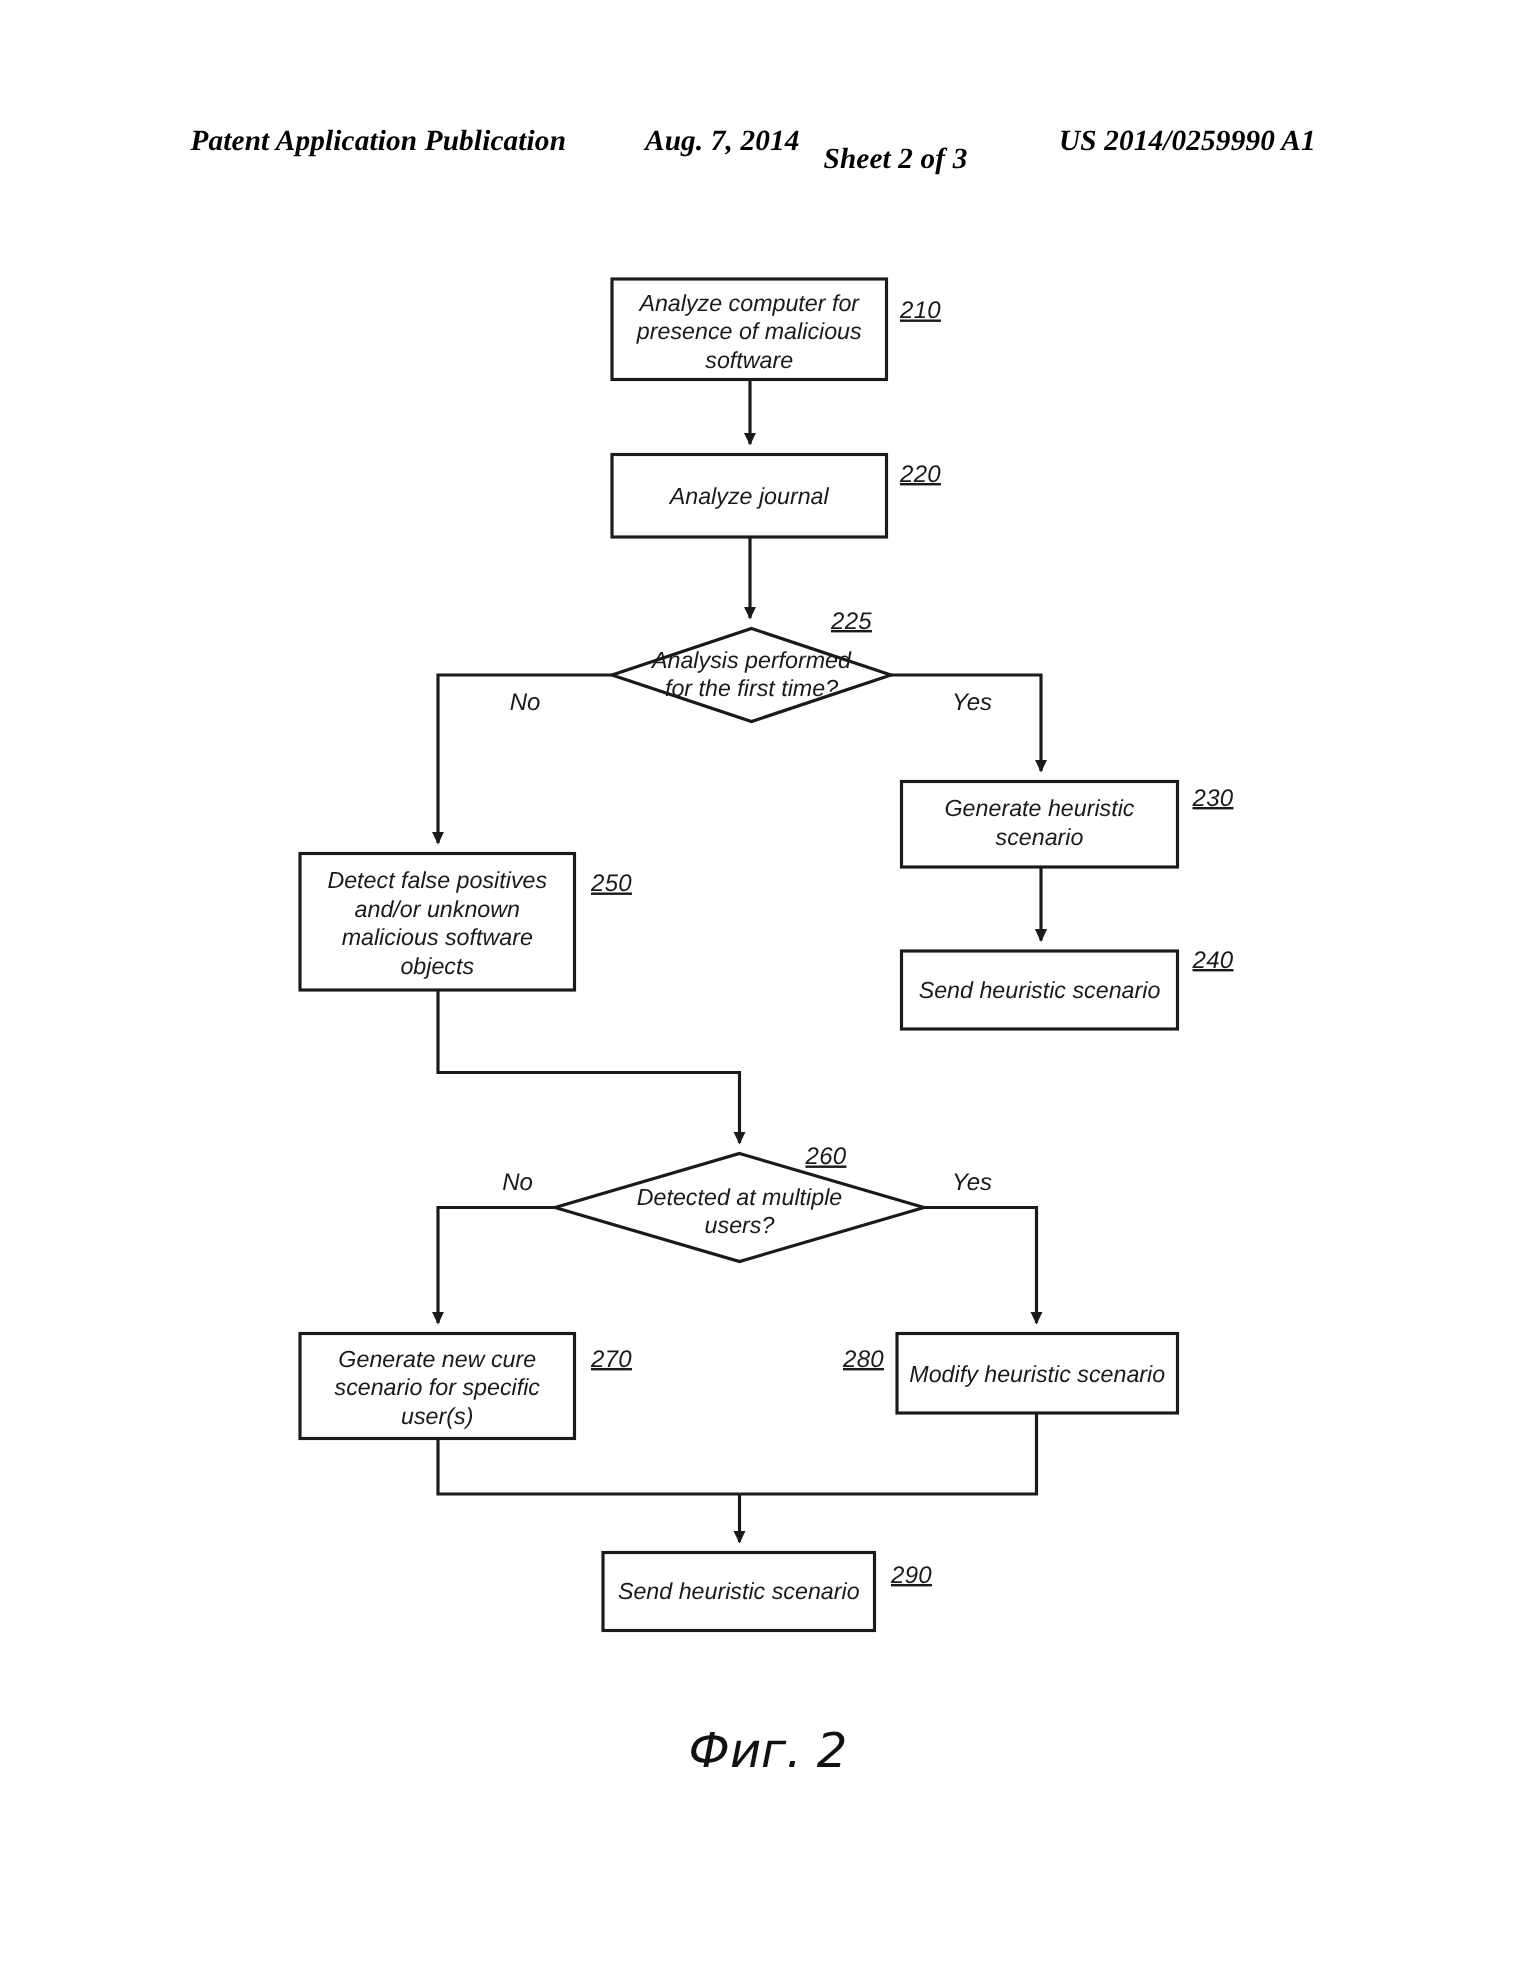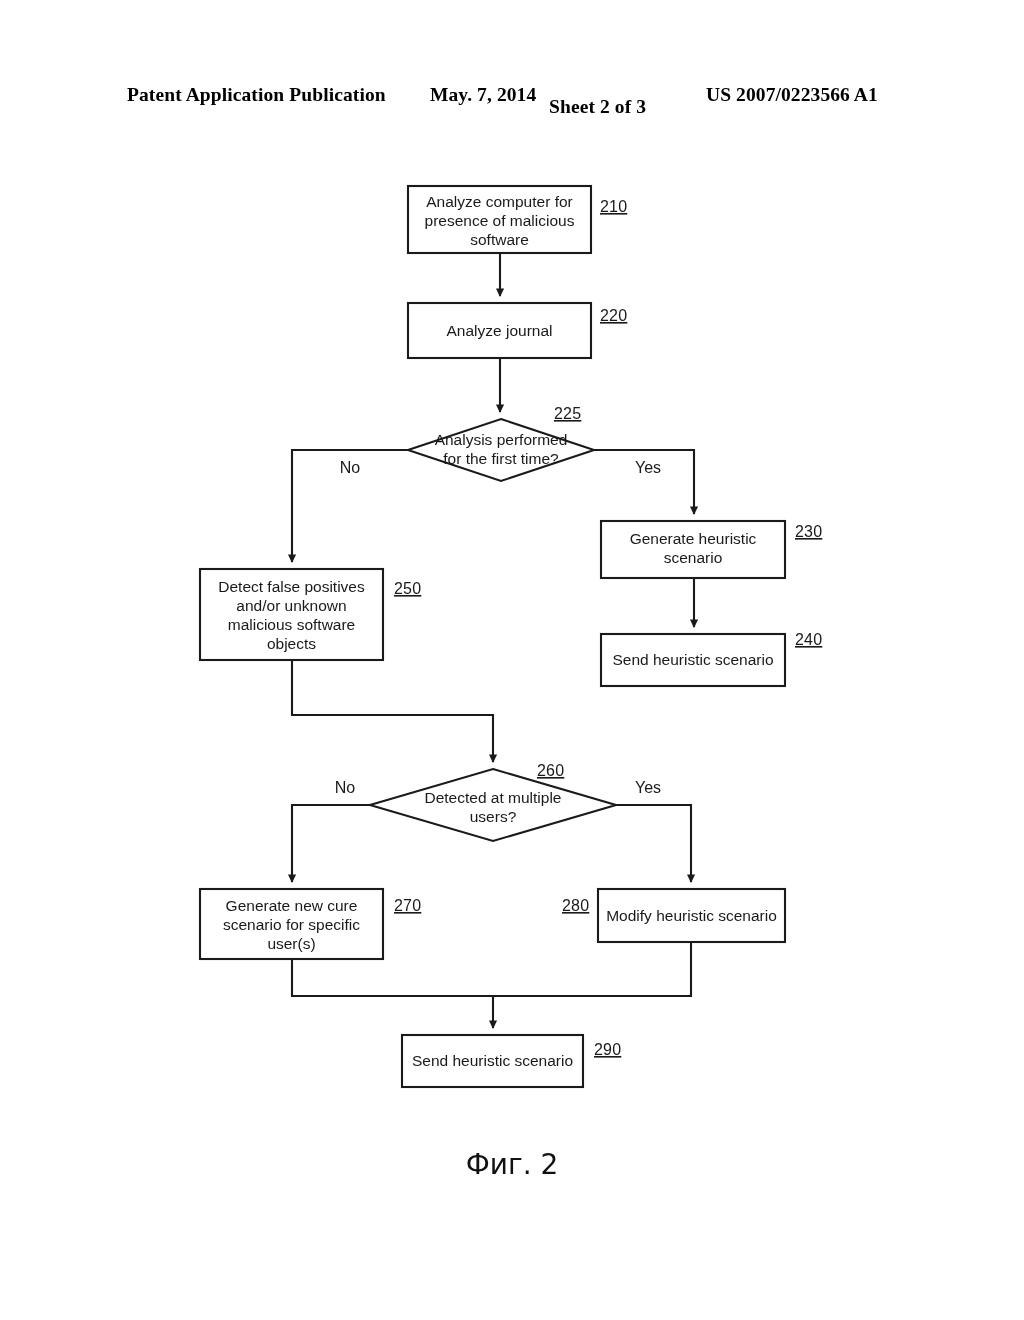--- a/index.html
+++ b/index.html
@@ -14,20 +14,21 @@
     font-family: "Liberation Sans", sans-serif;
     color: #000000;
     position: relative;
     overflow: hidden;
   }
   #page {
     position: relative;
     width: 860px;
     height: 1320px;
     background: #ffffff;
+    font-style: italic;
   }
   
   #page-header {
     position: absolute;
     left: 0;
     top: 84px;
     width: 1024px;
     height: 30px;
     display: flex;
     align-items: baseline;
@@ -89,34 +90,34 @@
     stroke-linejoin: miter;
   }
   
   #fig-caption {
     position: absolute;
     left: 0;
     top: 1148px;
     width: 1024px;
     text-align: center;
     font-family: "DejaVu Sans", sans-serif;
-    font-size: 28px;
+    font-size: 32px;
     color: #111111;
   }
 </style>
 </head>
 <body>
 
 <div id="page">
 
   <div id="page-header">
     <span id="header-pub">Patent Application Publication</span>
-    <span id="header-date">May. 7, 2014</span>
+    <span id="header-date">Aug. 7, 2014</span>
     <span id="header-sheet">Sheet 2 of 3</span>
-    <span id="header-docnum">US 2007/0223566 A1</span>
+    <span id="header-docnum">US 2014/0259990 A1</span>
   </div>
 
   <svg id="diagram" viewBox="0 0 1024 1320" width="1024" height="1320" xmlns="http://www.w3.org/2000/svg">
     <defs>
       <marker id="arrowhead" markerWidth="9" markerHeight="9" refX="7.6" refY="4.5" orient="auto" markerUnits="userSpaceOnUse">
         <path d="M0,0.4 L8.6,4.5 L0,8.6 z" fill="#1a1a1a"></path>
       </marker>
     </defs>
 
     <g id="connectors">

